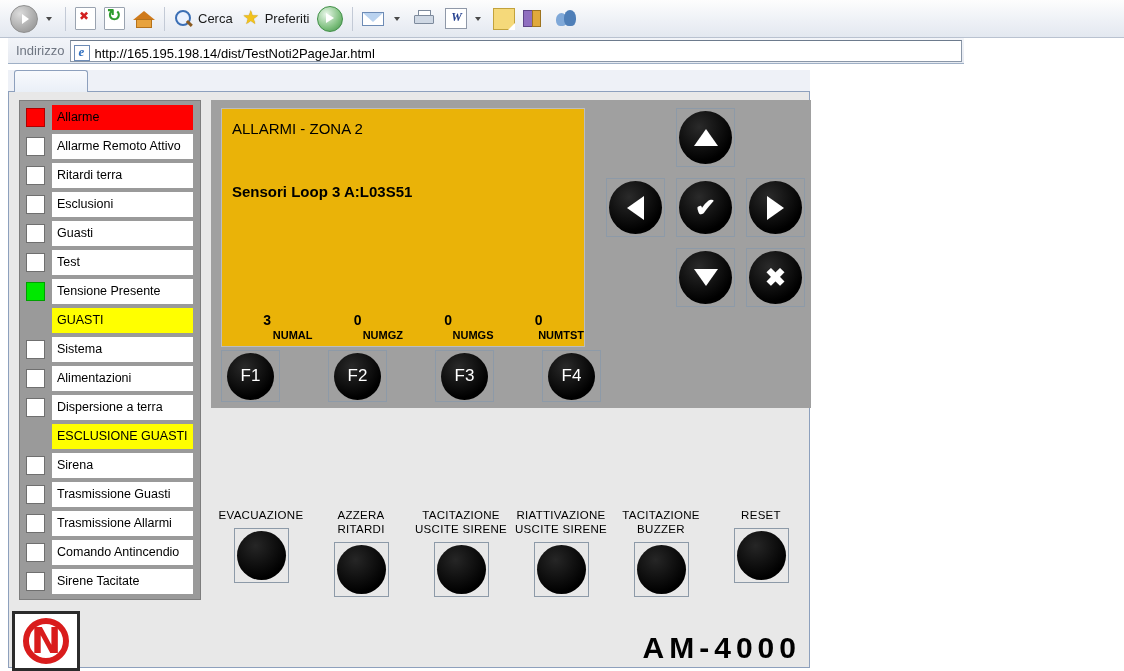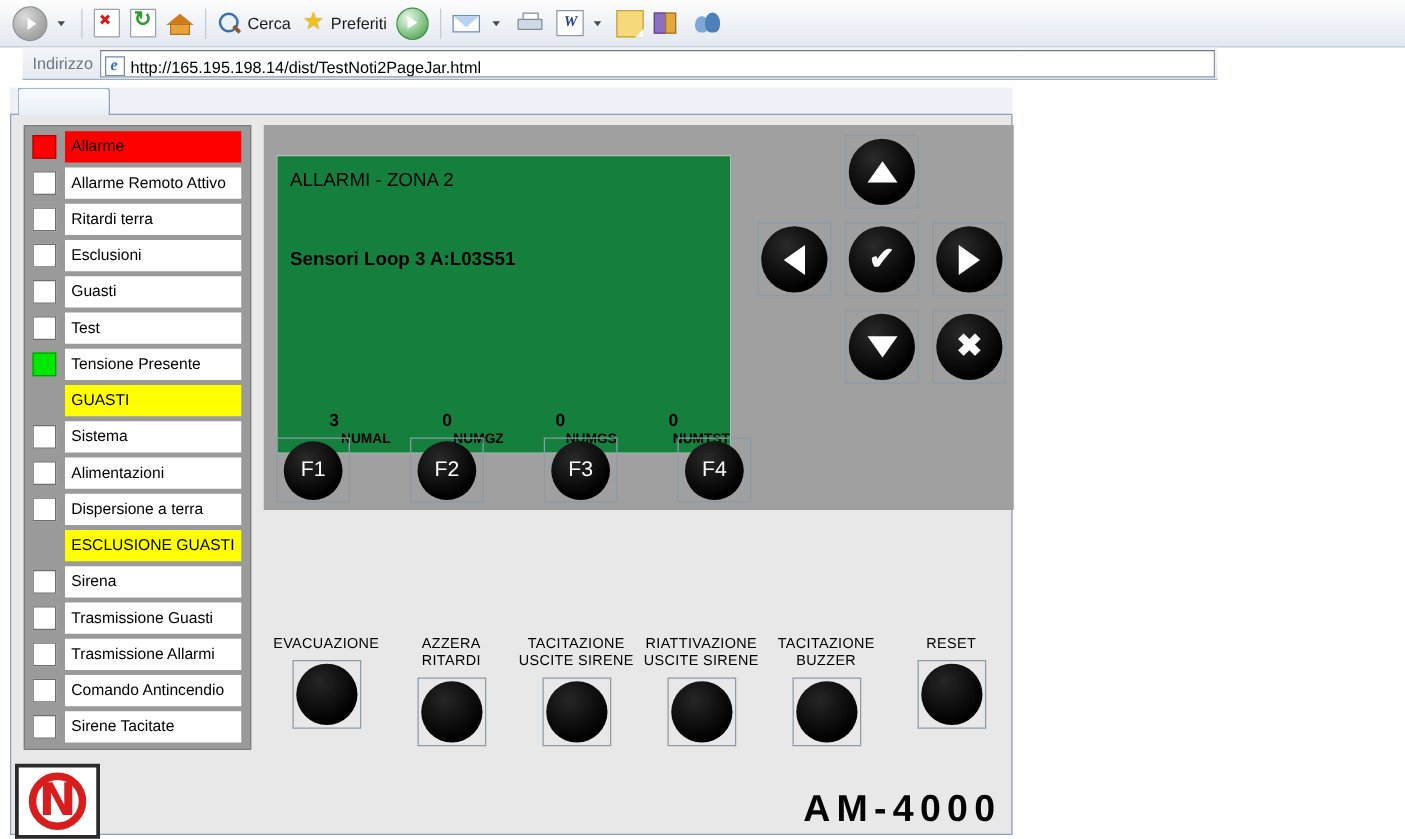--- a/index.html
+++ b/index.html
@@ -175,21 +175,21 @@
     background: #7fa8d8;
   }
   .ico-msn::after {
     content: ""; position: absolute; left: 9px; top: 1px;
     width: 12px; height: 16px; border-radius: 50% 50% 40% 40%;
     background: #4f7fb8;
   }
 
   
   .address-bar {
-    position: absolute; left: 18px; top: 38px;
+    position: absolute; left: 8px; top: 38px;
     width: 956px; height: 26px;
     background: linear-gradient(#f3f5f9, #e6eaf1);
     border-bottom: 1px solid #9fb0c6;
     display: flex; align-items: center;
     box-sizing: border-box;
   }
   .addr-label {
     font-size: 13px; color: #6f7682;
     padding: 0 6px 0 8px; white-space: nowrap;
   }
@@ -293,24 +293,23 @@
   
   .ctrl-panel {
     position: absolute; left: 202px; top: 8px;
     width: 600px; height: 308px;
     background: #a0a0a0;
     box-sizing: border-box;
   }
   .lcd {
     position: absolute; left: 10px; top: 8px;
     width: 364px; height: 239px;
-    background: #15803d;
+    background: #eab308;
     border: 1px solid #bdbdbd;
     box-sizing: border-box;
-    margin-top: 16px;
   }
   .lcd-line1 {
     position: absolute; left: 10px; top: 11px;
     font-size: 15px; color: #000000;
   }
   .lcd-line2 {
     position: absolute; left: 10px; top: 74px;
     font-size: 15px; font-weight: bold; color: #000000;
   }
   .counters {

